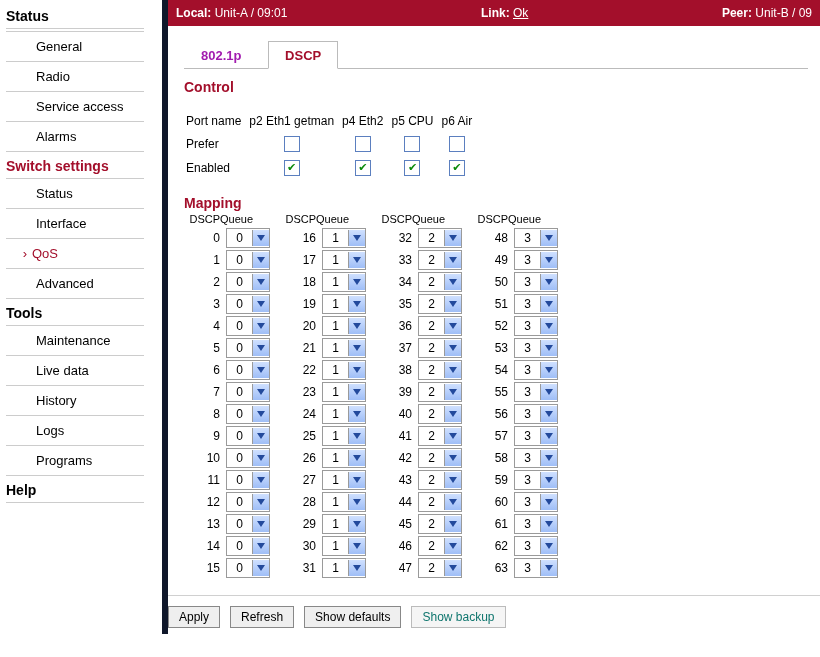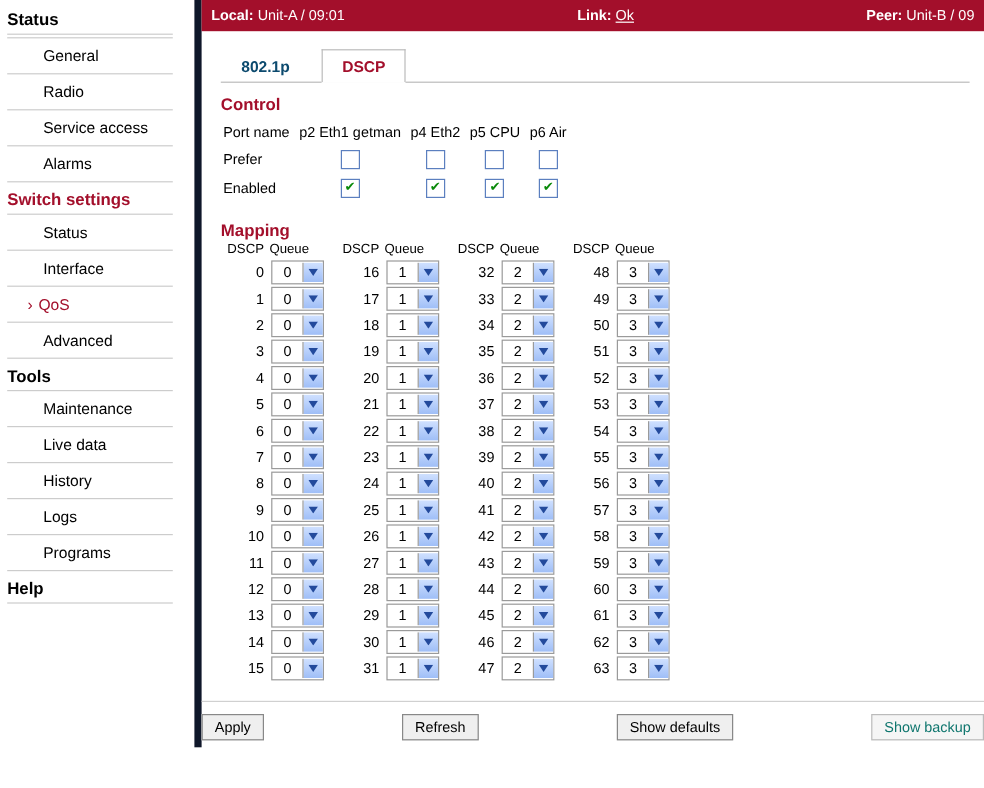--- a/index.html
+++ b/index.html
@@ -13,44 +13,44 @@
   .sb-item.active{color:#a30f2b}
   .sb-item .mark{color:#a30f2b;display:inline-block;width:14px;margin-left:-18px;text-align:center}
   
   .main{flex:1;display:flex;flex-direction:column}
   .topbar{background:#a30f2b;color:#fff;font-size:12px;padding:6px 8px;display:flex;justify-content:space-between;white-space:nowrap;overflow:hidden}
   .topbar b{font-weight:bold}
   .topbar .ok{text-decoration:underline;color:#fff}
   .content{padding:14px 12px 6px 16px}
   
   .tabs{border-bottom:1px solid #bbb;margin-bottom:10px}
-  .tab{display:inline-block;padding:6px 16px 5px;font-size:13px;font-weight:bold;cursor:pointer;position:relative;bottom:-1px;border:1px solid transparent;color:#0c4a6e;margin-left:6px}
+  .tab{display:inline-block;padding:6px 16px 5px;font-size:13px;font-weight:bold;cursor:pointer;position:relative;bottom:-1px;border:1px solid transparent;color:#a21caf;margin-left:6px}
   .tab.first{margin-left:0}
   .tab.active{color:#a30f2b;border:1px solid #bbb;border-bottom:1px solid #fff;background:#fff}
   
   .sec-title{color:#a30f2b;font-weight:bold;font-size:14px;margin:4px 0 0 0}
-  .ctrl-table{font-size:12px;margin-top:3px}
+  .ctrl-table{font-size:12px;margin-top:14px}
   .ctrl-table td{padding:3px 6px 3px 0;white-space:nowrap}
   .ctrl-table .hdr td{font-size:12px}
   .chk-wrap{display:inline-block;width:14px;height:14px;border:1px solid #5b7fbf;background:#fff;vertical-align:middle;text-align:center;line-height:12px;font-size:11px;color:#0a8a0a;cursor:pointer}
   .chk-wrap.on::before{content:"\2714"}
   .map-title{color:#a30f2b;font-weight:bold;font-size:14px;margin-top:14px}
   .map-grid{display:flex;gap:10px;margin-top:2px;font-size:12px}
   .col{display:flex;flex-direction:column}
   .col-head{display:flex;font-size:11px;margin-bottom:2px}
   .col-head .d{width:36px;text-align:right}
-  .col-head .q{width:42px;text-align:center}
+  .col-head .q{width:42px;text-align:left}
   .row{display:flex;align-items:center;margin:1px 0}
   .row .d{width:36px;text-align:right;padding-right:6px}
   .qsel{width:42px;height:18px;border:1px solid #9a9a9a;display:flex;align-items:center;cursor:pointer;background:#fff}
   .qsel .val{flex:1;text-align:center;font-size:12px}
   .qsel .arr{width:16px;height:16px;background:linear-gradient(#cfe0ff,#9fbef7);border-left:1px solid #9a9a9a;display:flex;align-items:center;justify-content:center}
   .qsel .arr svg{display:block}
   
-  .btnbar{border-top:1px solid #d0d0d0;padding:10px 0 6px 0;display:flex;justify-content:space-between;gap:10px;margin-top:10px}
+  .btnbar{border-top:1px solid #d0d0d0;padding:10px 0 6px 0;display:flex;justify-content:flex-start;gap:10px;margin-top:10px}
   button.btn{font-family:inherit;font-size:12px;padding:3px 10px;border:1px solid #888;background:#efefef;cursor:pointer}
   button.btn:disabled{color:#0f766e;border-color:#bbb;background:#f5f5f5;cursor:default}
 </style>
 </head>
 <body>
 
 <div class="page">
   <div class="sidebar">
     <div class="sb-head">Status</div>
     <hr class="sb">

